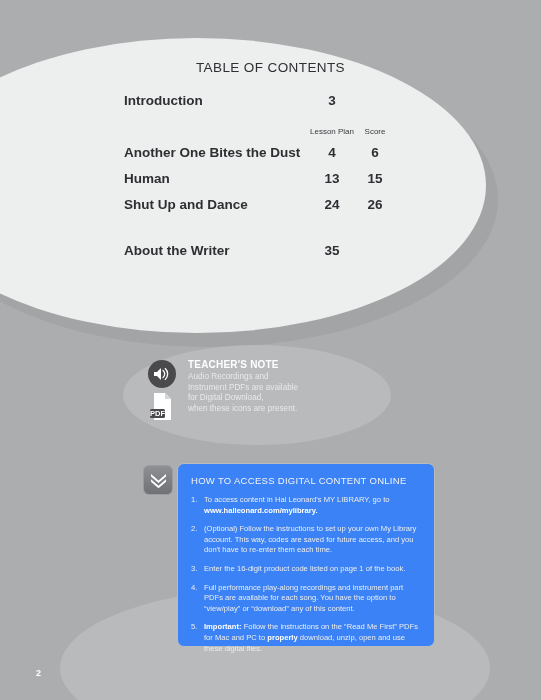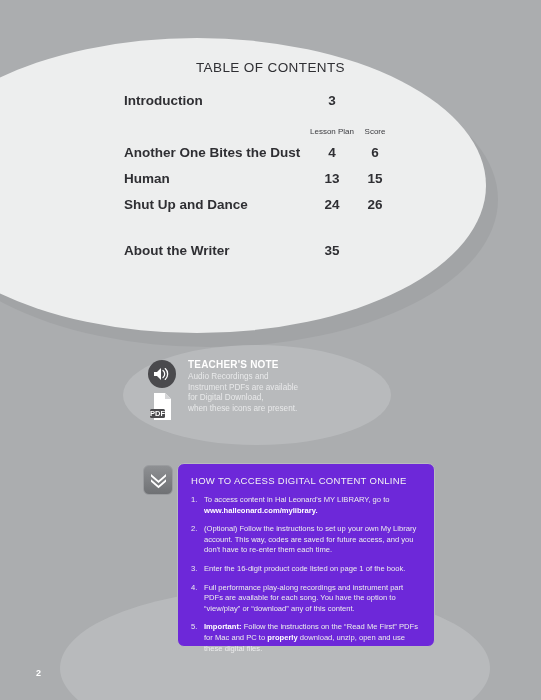--- a/index.html
+++ b/index.html
@@ -136,21 +136,21 @@
     border-radius:6px;
     background:linear-gradient(#8e9093,#6f7174);
     border:1px solid #9a9c9f;
     z-index:7;
     display:flex; align-items:center; justify-content:center;
   }
   .digital-box{
     position:absolute;
     left:177px; top:463px;
     width:258px; height:184px;
-    background:#6d28d9;
+    background:#3b82f6;
     border:1px solid #b9bbbe;
     border-radius:7px;
     z-index:6;
     padding:11px 13px 10px 13px;
   }
   .digital-title{
     font-size:9.5px;
     color:#f2f3f4;
     letter-spacing:0.3px;
     margin-bottom:9px;

